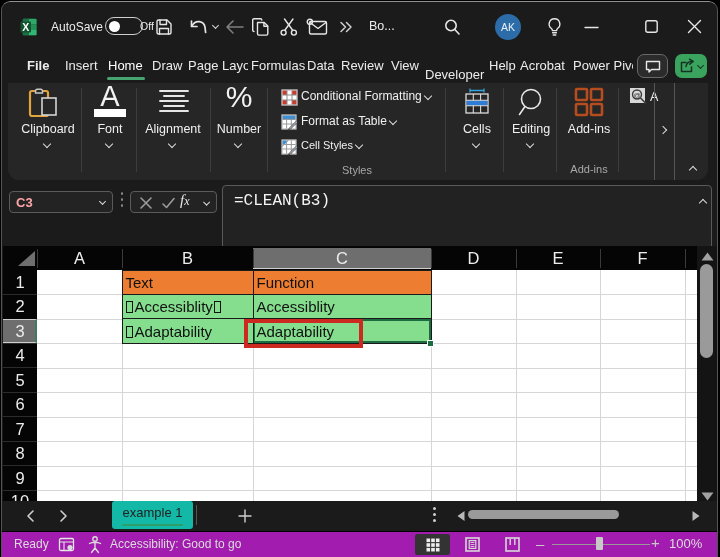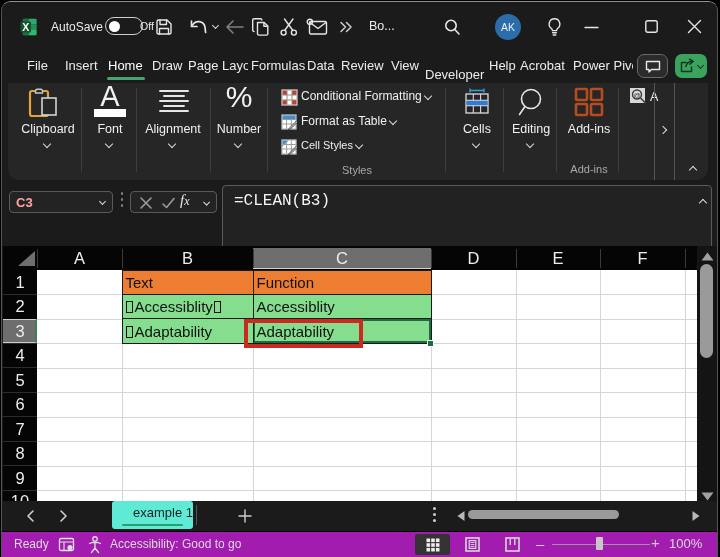--- a/index.html
+++ b/index.html
@@ -90,21 +90,21 @@
         <path class="ico" d="M1 7.5 H14"></path>
       </svg>
     <svg class="abs" style="left:643px;top:18px;" width="15" height="15" viewBox="0 0 15 15">
         <rect class="ico" x="1.8" y="1.8" width="11.4" height="11.4" rx="2"></rect>
       </svg>
     <svg class="abs" style="left:686px;top:18px;" width="15" height="15" viewBox="0 0 15 15">
         <path class="ico" d="M1.5 1.5 L13.5 13.5 M13.5 1.5 L1.5 13.5"></path>
       </svg>
   </div>
   <div id="menubar" class="abs" style="left:0;top:44px;width:717px;height:38px;color:#ececec;font-size:13px;">
-    <div class="abs" style="left:26px;top:13px;">File</div>
+    <div class="abs" style="left:26px;top:13px;font-weight:bold;">File</div>
     <div class="abs" style="left:64px;top:13px;">Insert</div>
     <div class="abs" style="left:107px;top:13px;color:#fff;">Home</div>
     <div class="abs" style="left:106px;top:32px;width:38px;height:3px;background:#46a471;border-radius:2px;"></div>
     <div class="abs" style="left:151px;top:13px;">Draw</div>
     <div class="abs" style="left:187px;top:13px;width:60px;overflow:hidden;white-space:nowrap;">Page Layo</div>
     <div class="abs" style="left:250px;top:13px;">Formulas</div>
     <div class="abs" style="left:306px;top:13px;">Data</div>
     <div class="abs" style="left:340px;top:13px;">Review</div>
     <div class="abs" style="left:390px;top:13px;">View</div>
     <div class="abs" style="left:424px;top:22px;width:61px;overflow:hidden;white-space:nowrap;">Developer</div>
@@ -384,21 +384,21 @@
     .cell{position:absolute;color:#111;font-size:15px;line-height:23px;padding:1px 0 0 3.5px;white-space:nowrap;overflow:hidden;}
     .tofu{display:inline-block;width:7px;height:12px;border:1.5px solid #111;margin:0 2px 0 0;vertical-align:-1px;}
   </style>
   <div id="tabbar" class="abs" style="left:0;top:500px;width:717px;height:30px;background:#1b1b1b;">
     <svg class="abs" style="left:23px;top:8px;" width="14" height="14" viewBox="0 0 14 14">
         <path d="M9 2 L4 7 L9 12" stroke="#cfcfcf" stroke-width="1.6" fill="none" stroke-linecap="round" stroke-linejoin="round"></path>
       </svg>
     <svg class="abs" style="left:55px;top:8px;" width="14" height="14" viewBox="0 0 14 14">
         <path d="M5 2 L10 7 L5 12" stroke="#cfcfcf" stroke-width="1.6" fill="none" stroke-linecap="round" stroke-linejoin="round"></path>
       </svg>
-    <div class="abs" style="left:111px;top:0px;width:81px;height:28px;background:#5eead4;border-radius:3px;color:#222;font-size:13px;text-align:right;line-height:24px;">example 1
+    <div class="abs" style="left:111px;top:0px;width:81px;height:28px;background:#14b8a6;border-radius:3px;color:#222;font-size:13px;text-align:center;line-height:24px;">example 1
       <div class="abs" style="left:10px;bottom:3px;width:61px;height:2.5px;background:#2e9e68;border-radius:1px;"></div>
     </div>
     <div class="abs" style="left:195px;top:4px;width:1px;height:20px;background:#555;"></div>
     <svg class="abs" style="left:236px;top:7px;" width="16" height="16" viewBox="0 0 16 16">
         <path d="M8 2 V14 M2 8 H14" stroke="#cfcfcf" stroke-width="1.4" stroke-linecap="round"></path>
       </svg>
     <div class="abs" style="left:432px;top:6px;width:3px;height:3px;background:#cfcfcf;border-radius:50%;"></div>
     <div class="abs" style="left:432px;top:12px;width:3px;height:3px;background:#cfcfcf;border-radius:50%;"></div>
     <div class="abs" style="left:432px;top:18px;width:3px;height:3px;background:#cfcfcf;border-radius:50%;"></div>
     <svg class="abs" style="left:455px;top:9px;" width="10" height="12" viewBox="0 0 10 12">

